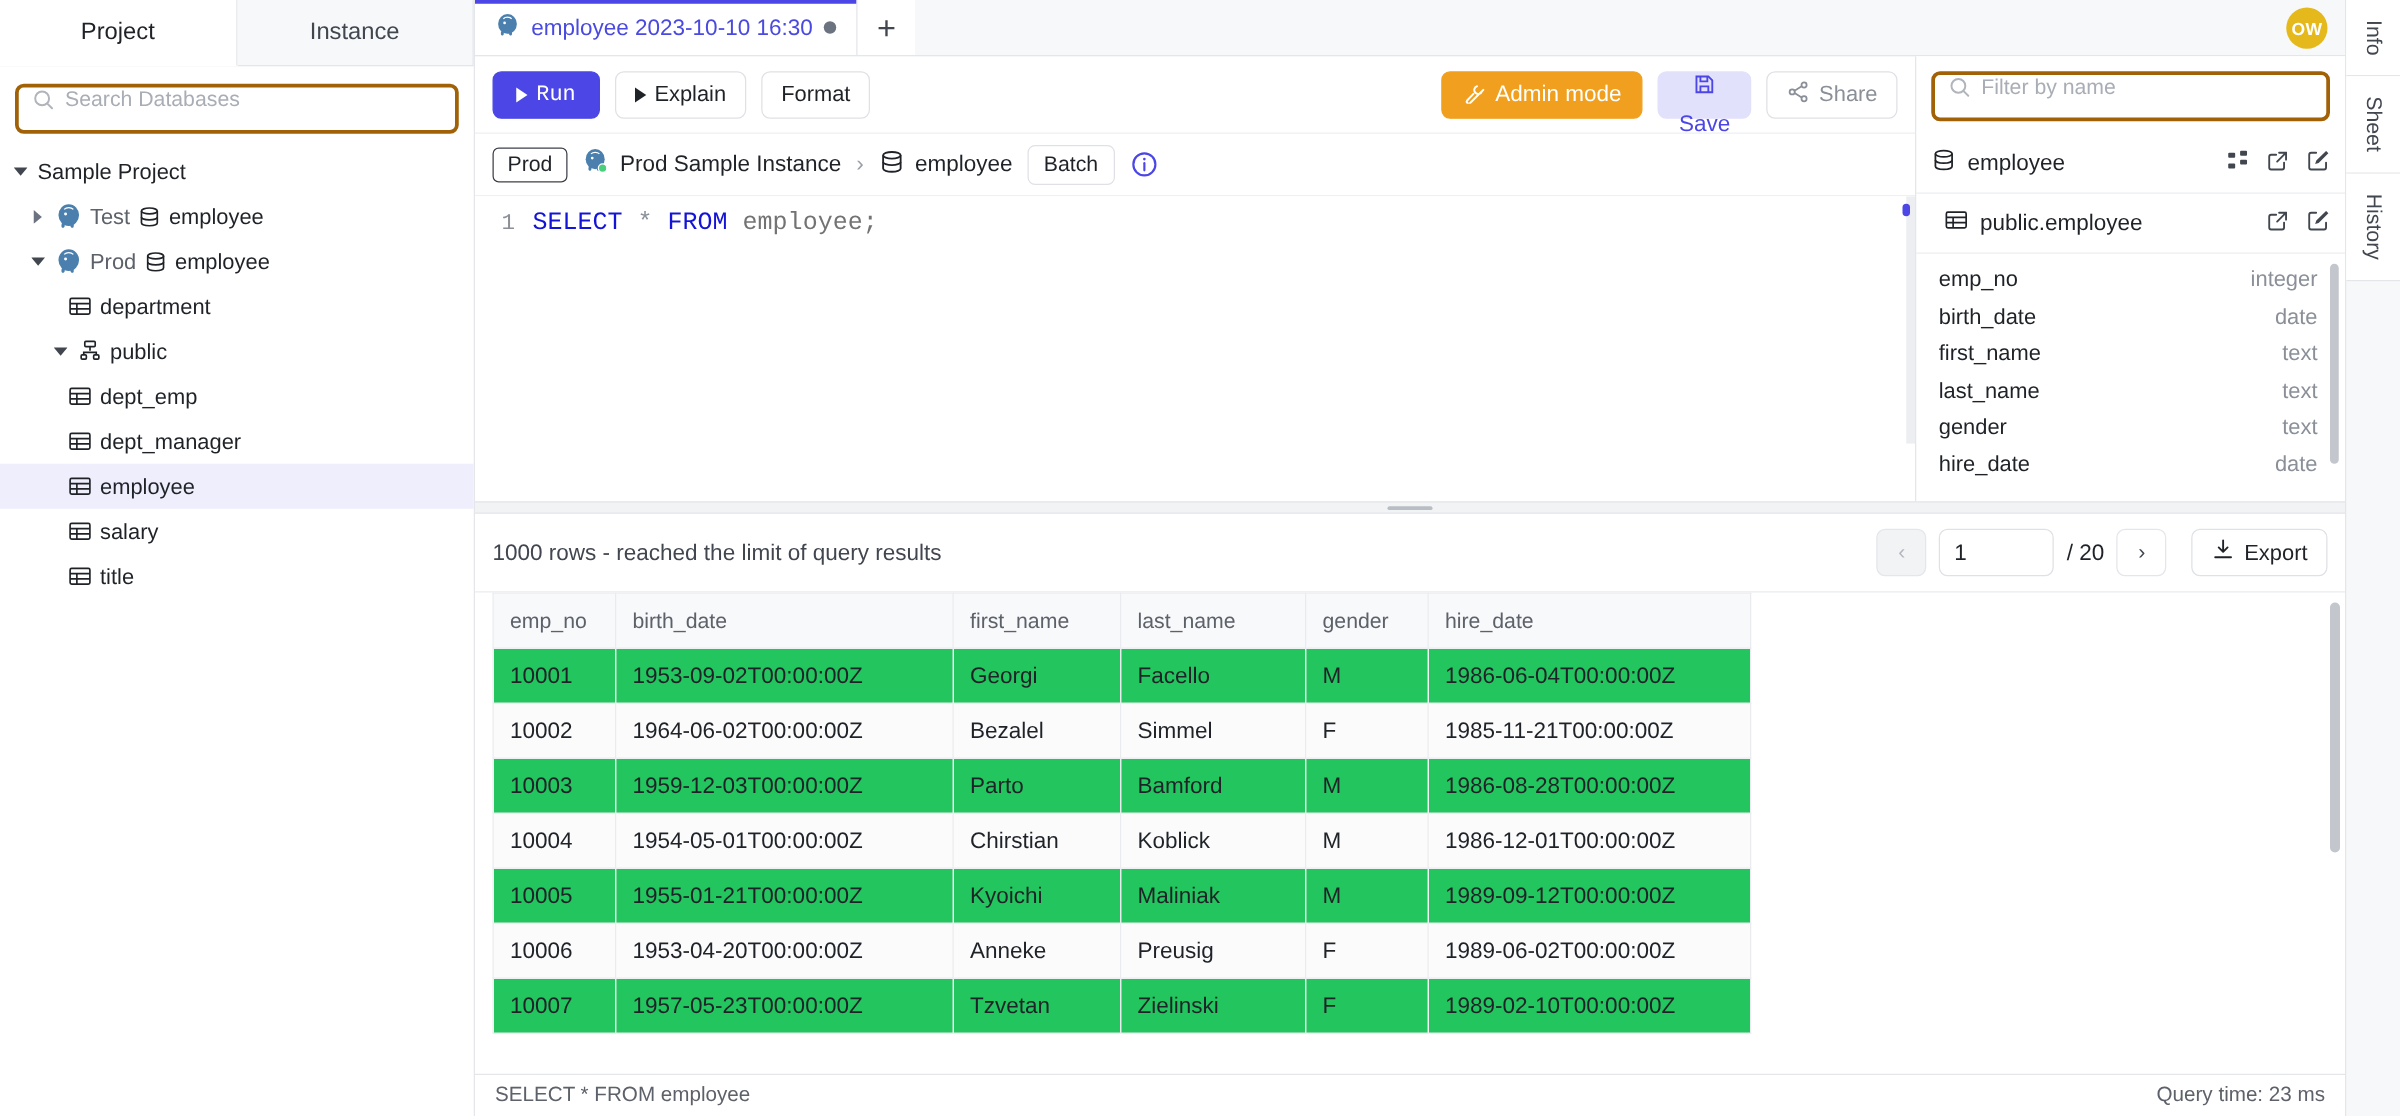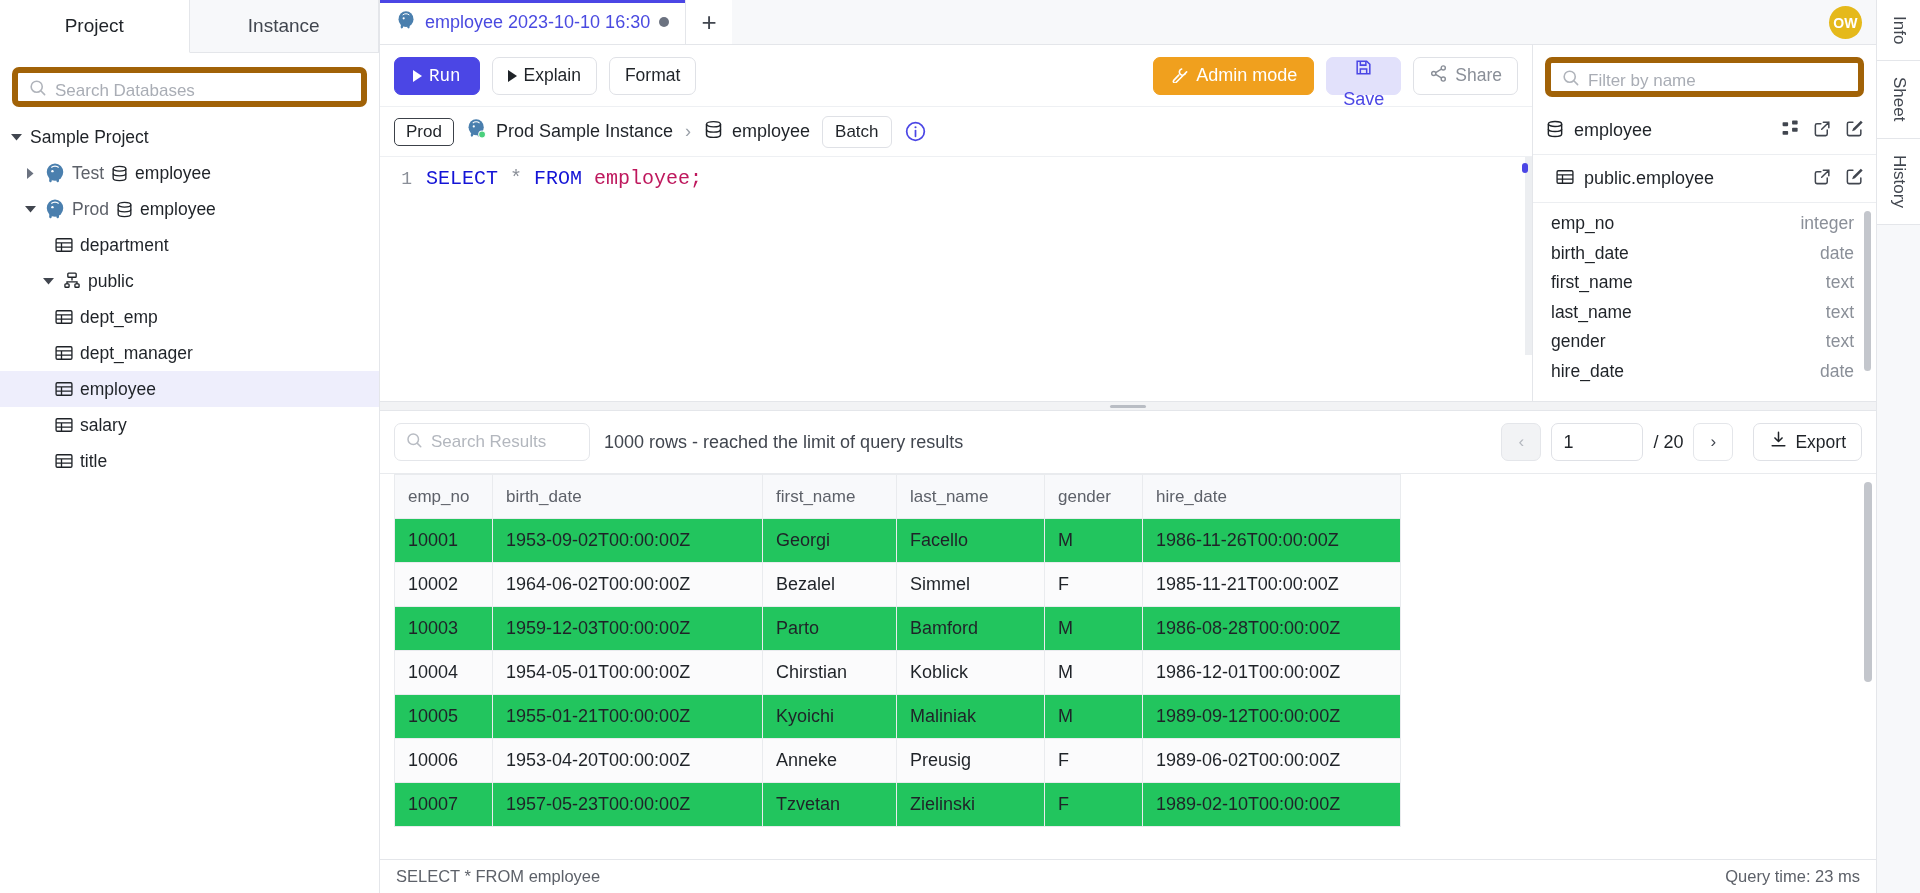--- a/index.html
+++ b/index.html
@@ -19,22 +19,22 @@
   }
   .side-tabs { display: flex; height: 53px; background: #f7f8fa; border-bottom: 1px solid #e4e6ea; justify-content: center; }
   .side-tab {
     flex: 1; display: flex; align-items: center; justify-content: center;
     font-size: 19px; color: #41464f; cursor: pointer;
     border-right: 1px solid #e4e6ea; background: #f7f8fa;
   }
   .side-tab.active { background: #fff; color: #1f2328; border-bottom: 1px solid #fff; margin-bottom: -1px; }
   .search-wrap { padding: 14px 12px 10px 12px; }
   .search-box {
-    height: 40px; border: 6px solid #a16207; border-radius: 7px;
-    display: flex; align-items: flex-end; padding: 0 10px; gap: 8px; background: #fff;
+    height: 40px; border: 3px solid #a16207; border-radius: 7px;
+    display: flex; align-items: flex-start; padding: 0 10px; gap: 8px; background: #fff;
   }
   .search-box input {
     border: 0; outline: 0; font-size: 17px; color: #1f2328;
     font-family: inherit; flex: 1; background: transparent;
   }
   .search-box input::placeholder { color: #a9adb5; }
   .tree { padding: 2px 0 0 0; font-size: 17.5px; overflow: hidden; }
   .tnode { display: flex; align-items: center; height: 36px; padding-left: 8px; cursor: pointer; gap: 6px; }
   .tnode.selected { background: #eeeefc; }
   .caret { width: 16px; height: 16px; flex: 0 0 16px; display: flex; align-items: center; justify-content: center; color: #555; }
@@ -82,21 +82,21 @@
   .crumb-sep { color: #9aa0a8; font-size: 18px; }
   .batch-chip { border: 1px solid #dfe1e6; border-radius: 6px; padding: 5px 12px; font-size: 17px; color: #1f2328; background: #fff; cursor: pointer; }
 
   .code-area { position: relative; height: 198px; background: #fff; overflow: hidden; }
   .code-line { display: flex; align-items: flex-start; padding-top: 8px; }
   .gutter { width: 46px; text-align: right; padding-right: 14px; color: #8a8f98;
             font-family: "Liberation Mono", monospace; font-size: 18px; line-height: 28px; }
   .code-text { font-family: "Liberation Mono", monospace; font-size: 20px; line-height: 28px; white-space: pre; }
   .kw { color: #1414d6; }
   .op { color: #8a8f98; }
-  .idt { color: #be185d; }
+  .idt { color: #737373; }
   .code-scroll { position: absolute; right: 4px; top: 6px; width: 6px; height: 10px; background: #4b46e5; border-radius: 3px; }
   .editor-vscroll { position: absolute; right: 0; top: 0; width: 7px; height: 100%; background: #eceef1; }
 
   
   .schema {
     width: 344px; flex: 0 0 344px; border-left: 1px solid #e4e6ea;
     display: flex; flex-direction: column; background: #fff; height: 356px;
   }
   .schema-search { padding: 12px 12px 10px 12px; }
   .schema-row { display: flex; align-items: center; height: 48px; padding: 0 12px; gap: 9px; border-bottom: 1px solid #eceef1; }
@@ -525,29 +525,20 @@
         </div>
       </div>
     </div>
 
     <div class="splitter">
       <div class="grip"></div>
     </div>
 
     <div class="results">
       <div class="res-toolbar">
-        <div class="res-search">
-          <span>
-            <svg width="18" height="18" viewBox="0 0 24 24" fill="none" stroke="#b8bcc3" stroke-width="2">
-              <circle cx="11" cy="11" r="7"></circle>
-                <line x1="16.5" y1="16.5" x2="21" y2="21" stroke-linecap="round"></line>
-            </svg>
-          </span>
-          <input readonly="" placeholder="Search Results" style="">
-        </div>
         <div class="res-info">1000 rows  -  reached the limit of query results</div>
         <div class="spacer"></div>
         <div class="pager">
           <div class="pg-btn disabled">‹</div>
           <div class="pg-input">
             <input readonly="" value="1" style="">
           </div>
           <div class="pg-total">/ 20</div>
           <div class="pg-btn">›</div>
         </div>
@@ -581,21 +572,21 @@
               <th>hire_date</th>
             </tr>
           </thead>
           <tbody>
             <tr>
               <td>10001</td>
               <td>1953-09-02T00:00:00Z</td>
               <td>Georgi</td>
               <td>Facello</td>
               <td>M</td>
-              <td>1986-11-26T00:00:00Z</td>
+              <td>1986-06-04T00:00:00Z</td>
             </tr>
             <tr>
               <td>10002</td>
               <td>1964-06-02T00:00:00Z</td>
               <td>Bezalel</td>
               <td>Simmel</td>
               <td>F</td>
               <td>1985-11-21T00:00:00Z</td>
             </tr>
             <tr>

